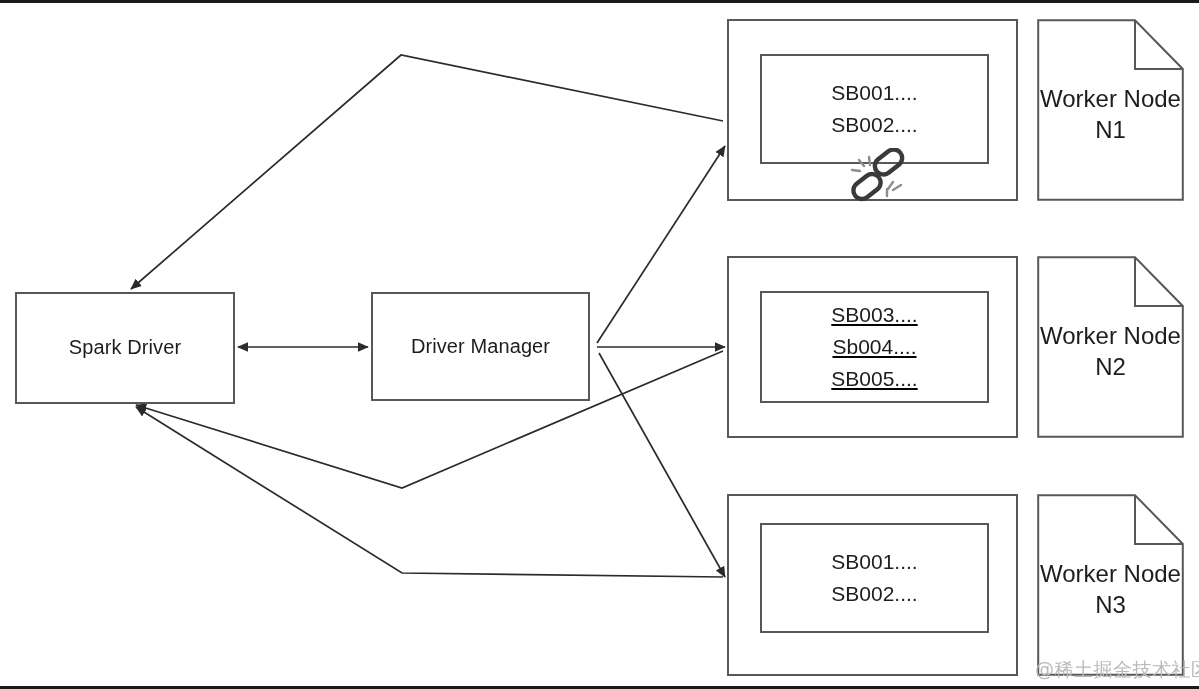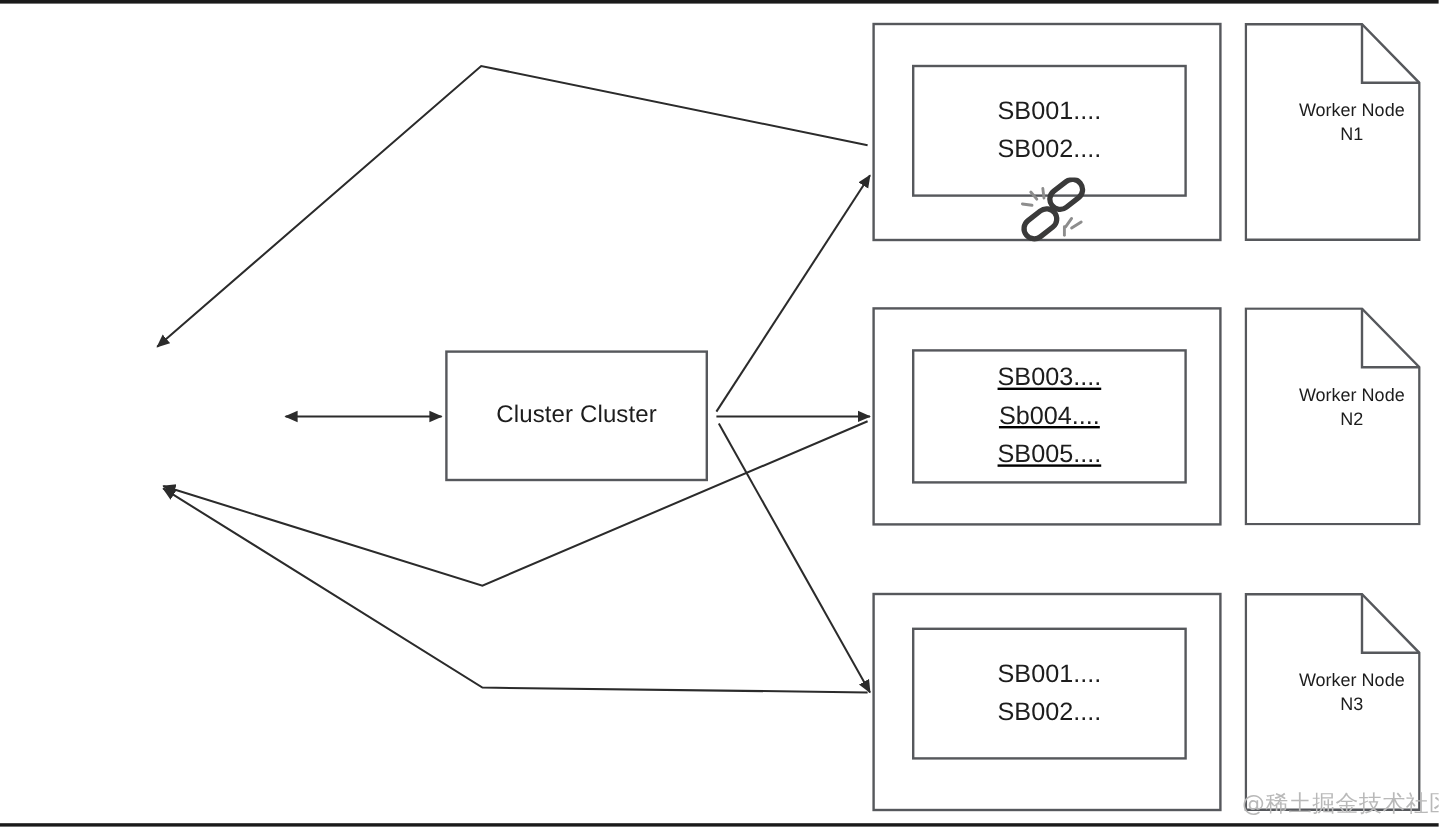--- a/index.html
+++ b/index.html
@@ -69,24 +69,24 @@
     white-space: pre-line;
   }
   .worker-doc {
     position: absolute;
   }
   .worker-doc svg {
     display: block;
   }
   .worker-label {
     position: absolute;
-    left: 16px;
+    left: 0;
     width: 100%;
     text-align: center;
-    font-size: 15px;
+    font-size: 24px;
     color: #1d1d1d;
     line-height: 1.3;
     white-space: pre-line;
   }
   .broken-link-icon {
     position: absolute;
   }
   .watermark {
     position: absolute;
     font-size: 19px;
@@ -122,23 +122,26 @@
       <line x1="597" y1="344" x2="725" y2="344" marker-end="url(#ah)"></line>
 
       <line x1="599" y1="350" x2="725" y2="574" marker-end="url(#ah)"></line>
 
       <polyline points="723,348 402,485 136,402" marker-end="url(#ah)"></polyline>
 
       <polyline points="723,574 402,570 136,404" marker-end="url(#ah)"></polyline>
     </g>
   </svg>
 
+  <div class="node" style="left:15px; top:289px; width:220px; height:112px;">
+    <span class="node-label">Spark Driver</span>
+  </div>
 
   <div class="node" style="left:371px; top:289px; width:219px; height:109px;">
-    <span class="node-label">Cluster Cluster</span>
+    <span class="node-label">Driver Manager</span>
   </div>
 
   <div class="executor-outer" style="left:727px; top:16px; width:291px; height:182px;">
   </div>
   <div class="executor-inner" style="left:760px; top:51px; width:229px; height:110px;">
     <span class="block-list">SB001....
 SB002....</span>
   </div>
   <div class="broken-link-icon" style="left:843px; top:145px; width:70px; height:56px;">
     <svg width="70" height="56" viewBox="0 0 70 56" xmlns="http://www.w3.org/2000/svg">

